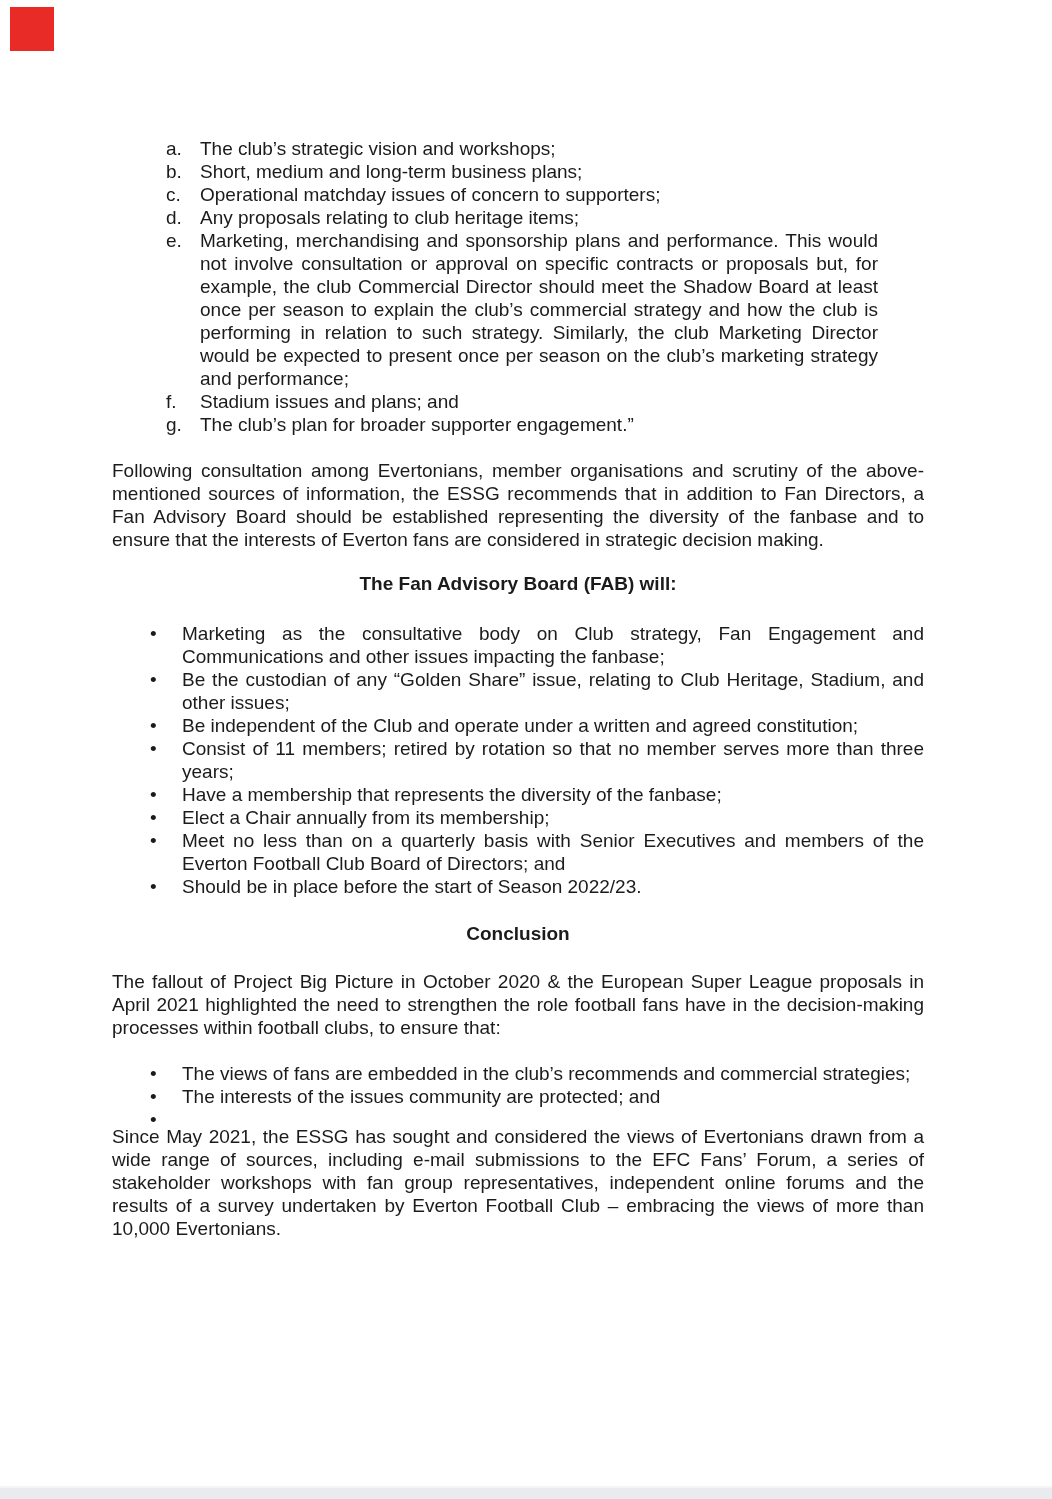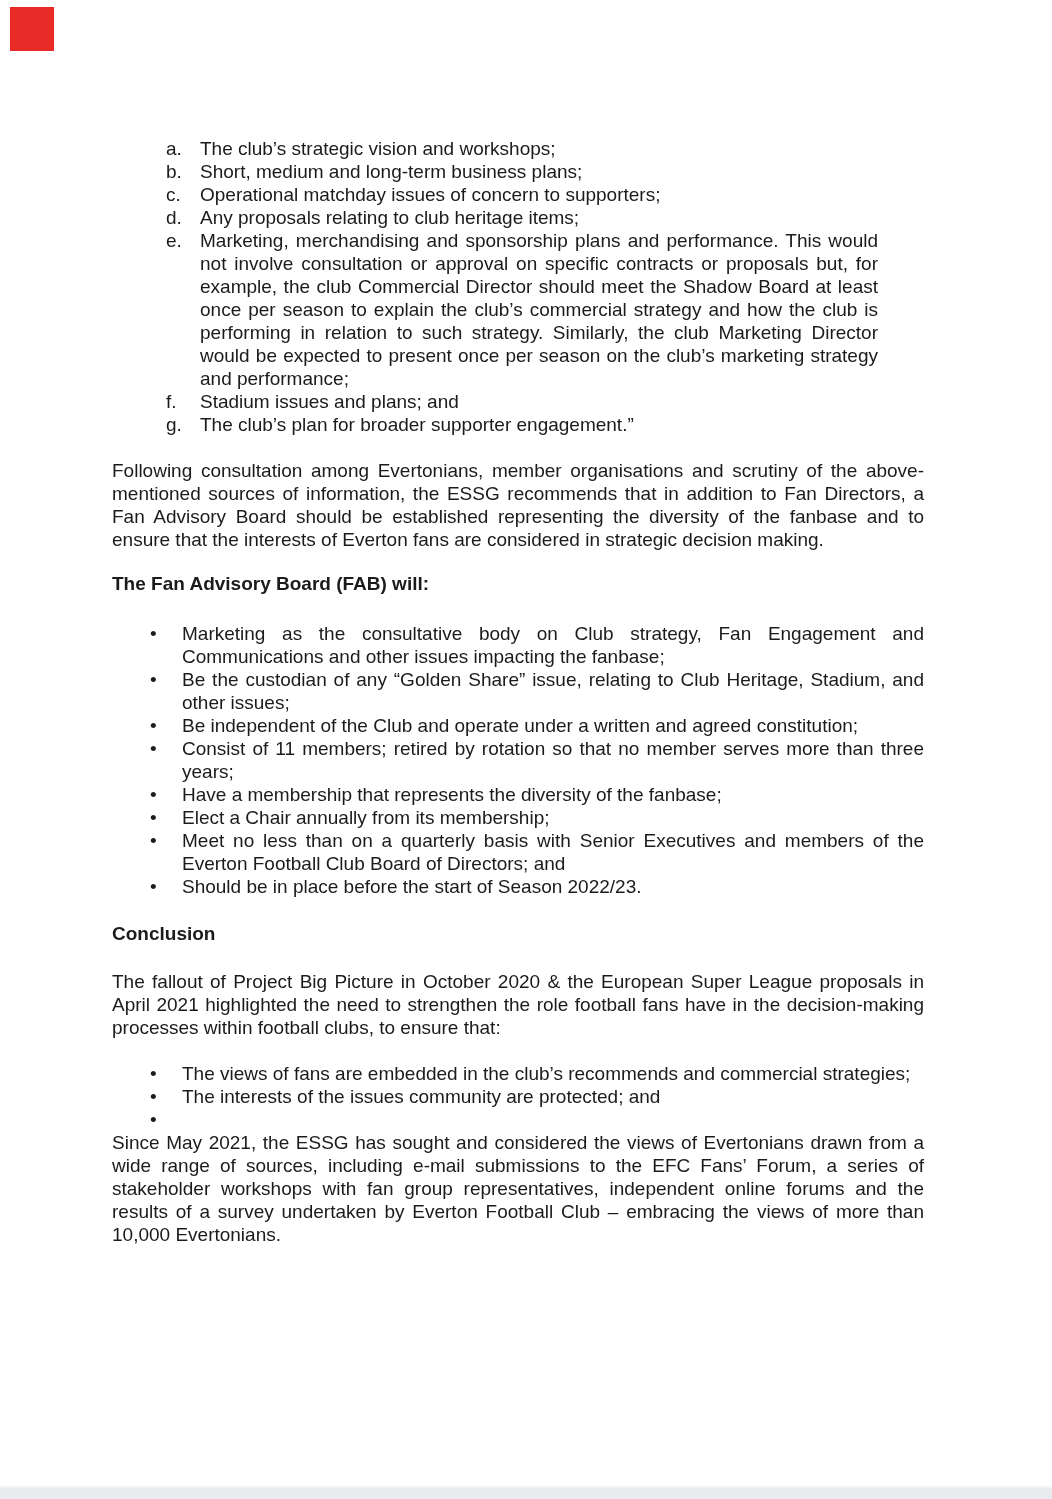--- a/index.html
+++ b/index.html
@@ -30,33 +30,33 @@
     width: 712px;
   }
   .quote p { margin: 0; }
   .lettered-list { margin: 0; padding: 0; list-style: none; }
   .lettered-item { position: relative; padding-left: 34px; margin: 0; }
   .lettered-item .marker { position: absolute; left: 0; top: 0; }
   .para { margin: 0; }
   .para-following { margin-top: 23px; }
   .heading {
     font-weight: bold;
-    text-align: left;
+    text-align: center;
     margin: 0;
     font-size: 19px;
   }
   .fab-heading { margin-top: 21px; }
   .bullet-list { margin: 0; padding: 0; list-style: none; }
   .fab-bullets { margin-top: 27px; }
   .bullet-item { position: relative; padding-left: 70px; margin: 0; }
   .bullet-item .bullet { position: absolute; left: 38px; top: 0; }
   .conclusion-heading { margin-top: 24px; }
   .conclusion-para { margin-top: 25px; }
   .conclusion-bullets { margin-top: 23px; }
-  .closing-para { margin-top: 23px; }
+  .closing-para { margin-top: 17px; }
   .bottom-bar {
     position: absolute;
     left: 0; bottom: 0;
     width: 100%; height: 11px;
     background: #e9ebee;
     border-top: 2px solid #f3f4f6;
     box-sizing: content-box;
   }
 </style>
 </head>

